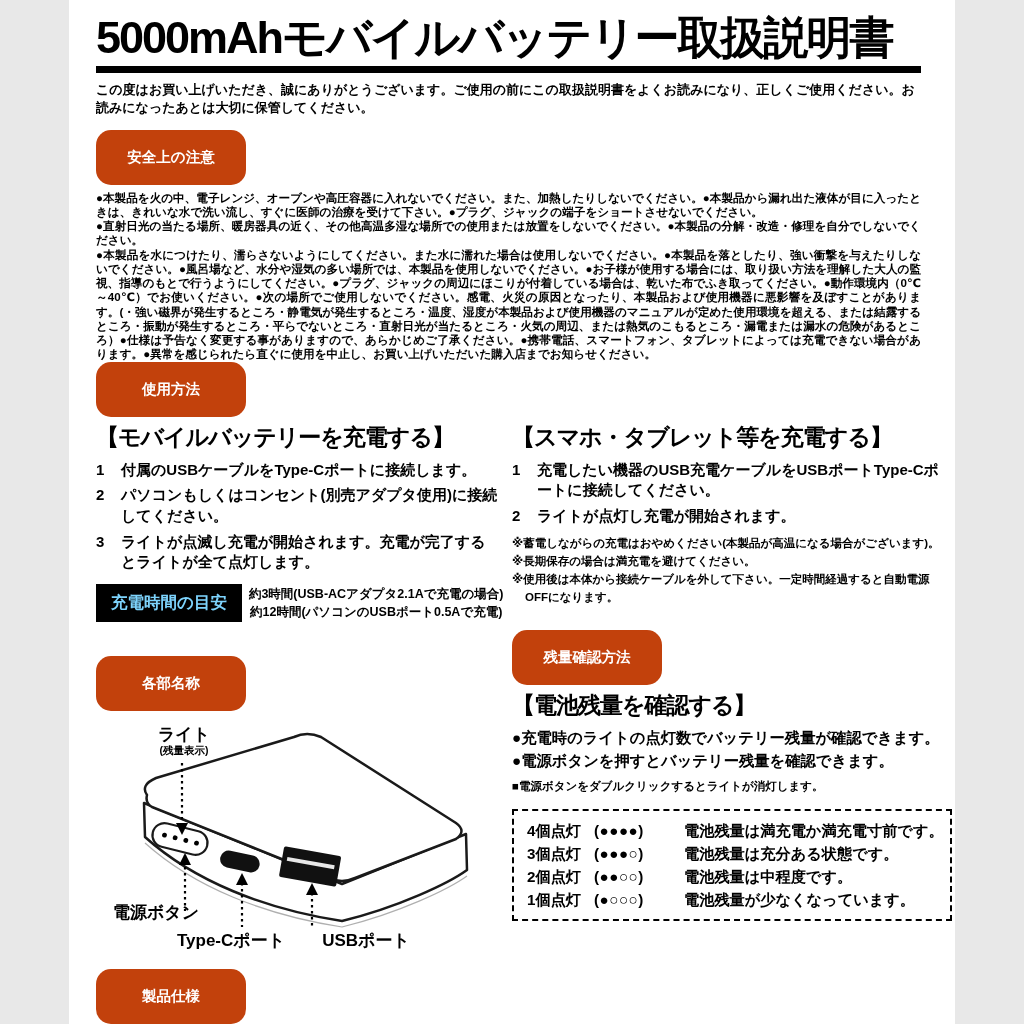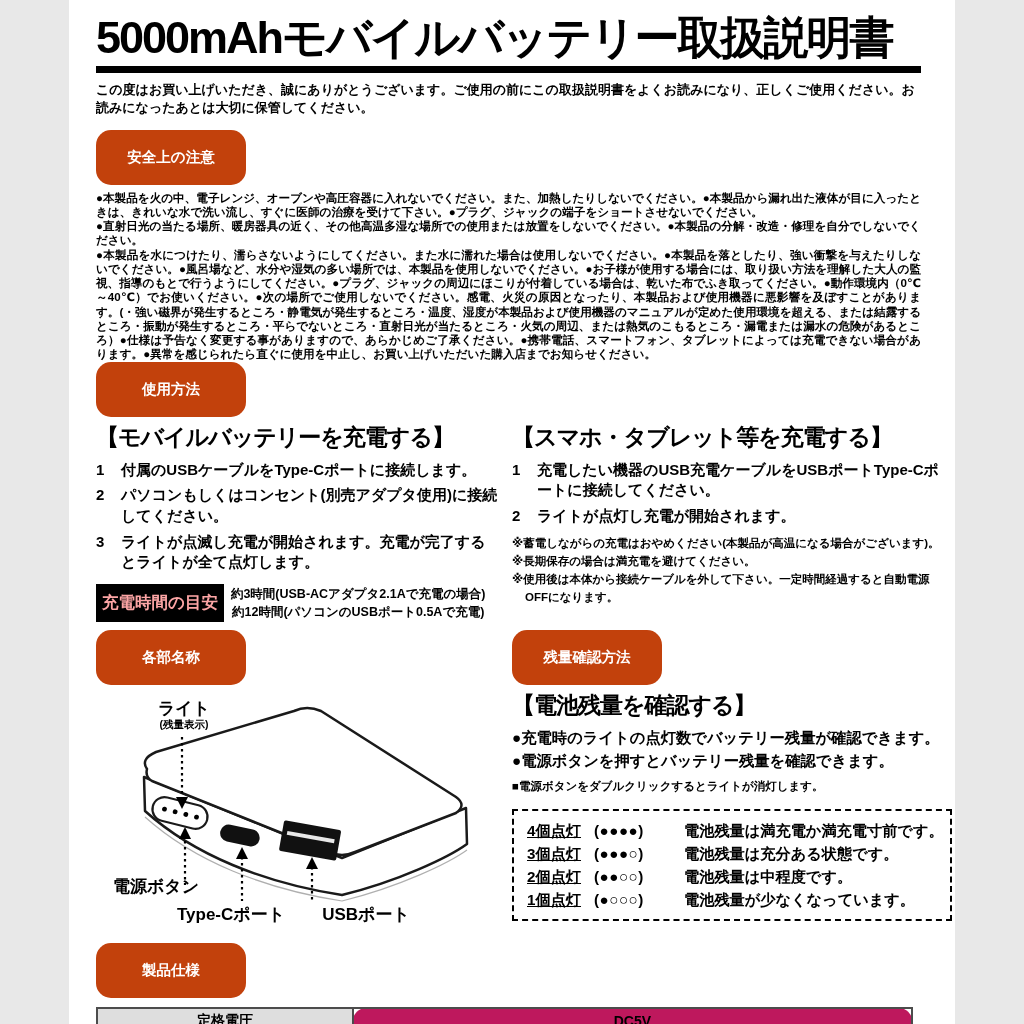--- a/index.html
+++ b/index.html
@@ -33,48 +33,48 @@
   .usage-badge { }
   .cols { display:grid; grid-template-columns:404px 1fr; column-gap:12px; }
   .subhead { font-size:23px; font-weight:900; letter-spacing:-1px; margin-top:5px; }
   .steps { margin-top:7px; }
   .step { display:flex; font-size:15px; line-height:1.38; margin-bottom:5px; }
   .step-num { flex:none; width:25px; font-weight:900; }
   .step-text { flex:1; }
   
   .charge { display:flex; align-items:center; margin-top:11px; }
   .charge-label {
-    flex:none; background:#000; color:#fca5a5; font-size:16.5px;
-    padding:8px 6px; letter-spacing:0px; white-space:nowrap;
+    flex:none; background:#000; color:#7dd3fc; font-size:16.5px;
+    padding:8px 15px; letter-spacing:0px; white-space:nowrap;
   }
   .charge-text { font-size:12.5px; line-height:1.45; margin-left:7px; white-space:nowrap;text-align:center; }
   
   .notes { margin-top:7px; }
   .notes p { font-size:11.5px; line-height:1.58; }
   .note-wrap { padding-left:13px; text-indent:-13px; }
   
-  .parts-badge { margin-top:8px; }
+  .parts-badge { margin-top:34px; }
   .diagram { position:relative; height:238px; margin-top:4px; }
   .diagram svg { position:absolute; left:18px; top:0; }
   .dlabel { position:absolute; font-weight:bold; text-align:center; }
   .dlabel .main { font-size:17px; }
   .dlabel .sub { font-size:10.5px; margin-top:-2px; }
   .lbl-light { left:40px; top:8px; width:96px; }
   .lbl-power { left:0px;  top:186px; width:120px; font-size:17px; }
   .lbl-typec { left:70px; top:214px; width:130px; font-size:17px; }
   .lbl-usb   { left:215px; top:214px; width:110px; font-size:17px; }
   
   .check-badge { margin-top:24px; }
   .bullets { margin-top:6px; }
   .bullets p { font-size:15.3px; line-height:1.5; }
   .sqnotes { margin-top:4px; }
   .sqnotes p { font-size:11.5px; line-height:1.62; }
   .ledbox { border:2px dashed #000; margin-top:13px; padding:8px 6px 8px 13px; }
   .ledrow { display:flex; font-size:15.2px; line-height:1.52; white-space:nowrap; }
-  .led-count { flex:none; width:67px;text-decoration:underline; }
+  .led-count { flex:none; width:67px; }
   .led-dots  { flex:none; width:90px; letter-spacing:0.5px; }
   .led-desc  { flex:1; }
   
   .spec-badge { margin-top:16px; }
   table.spec { width:99%; border-collapse:collapse; margin-top:9px; }
   table.spec td {
     border:2px solid #4c4c4c; font-size:14px; font-weight:bold;
     text-align:center; padding:3.5px 6px; height:26px;
   }
   table.spec td.key { background:#dedede; width:256px; }

